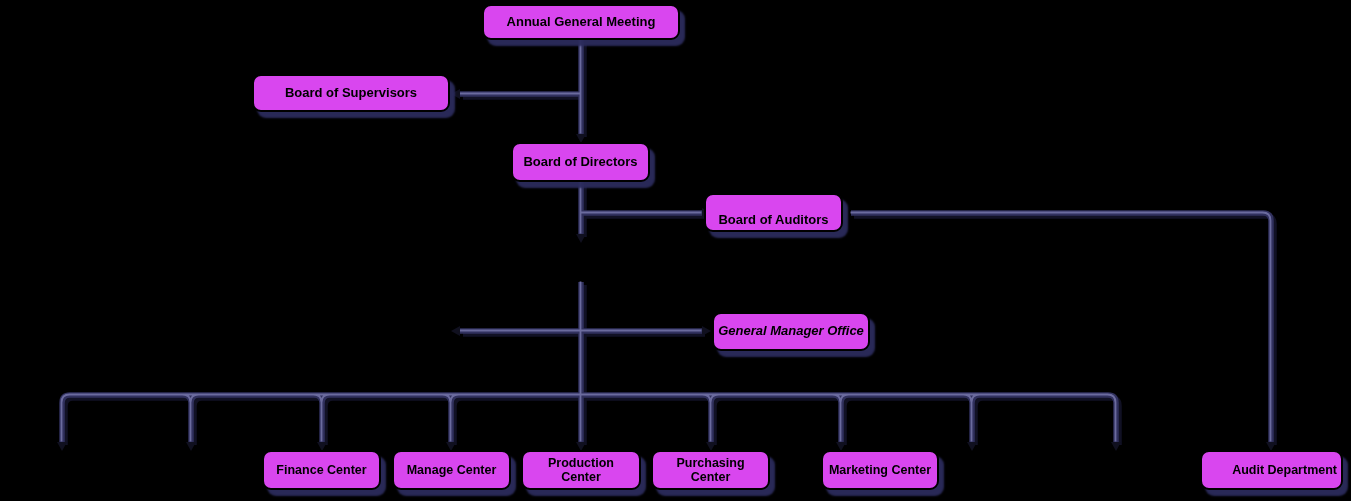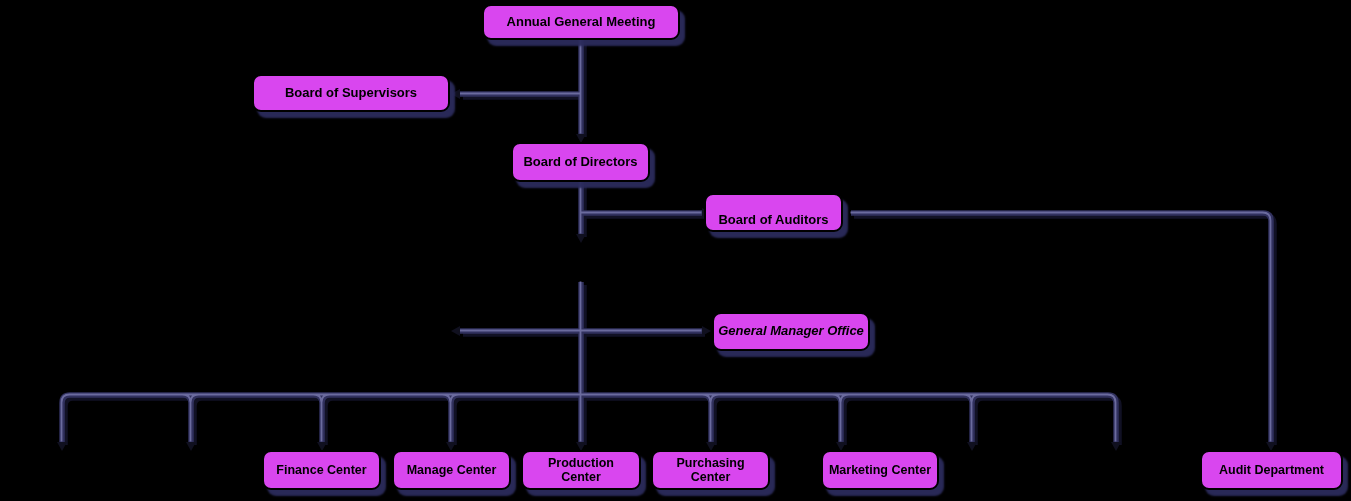--- a/index.html
+++ b/index.html
@@ -112,17 +112,17 @@
   </div>
   <div class="node small" style="left:521px;  top:450px; width:120px; height:40px;">
     <span>Production Center</span>
   </div>
   <div class="node small" style="left:651px;  top:450px; width:119px; height:40px;">
     <span>Purchasing Center</span>
   </div>
   <div class="node small" style="left:781px;  top:450px; width:118px; height:40px;margin-left:40px;">
     <span>Marketing Center</span>
   </div>
-  <div class="node small" style="left:1200px; top:450px; width:143px; height:40px;">
+  <div class="node small" style="left:1200px; top:450px; width:143px; height:40px;justify-content:flex-end;">
     <span>Audit Department</span>
   </div>
 
 </div>
 
 </body></html>

